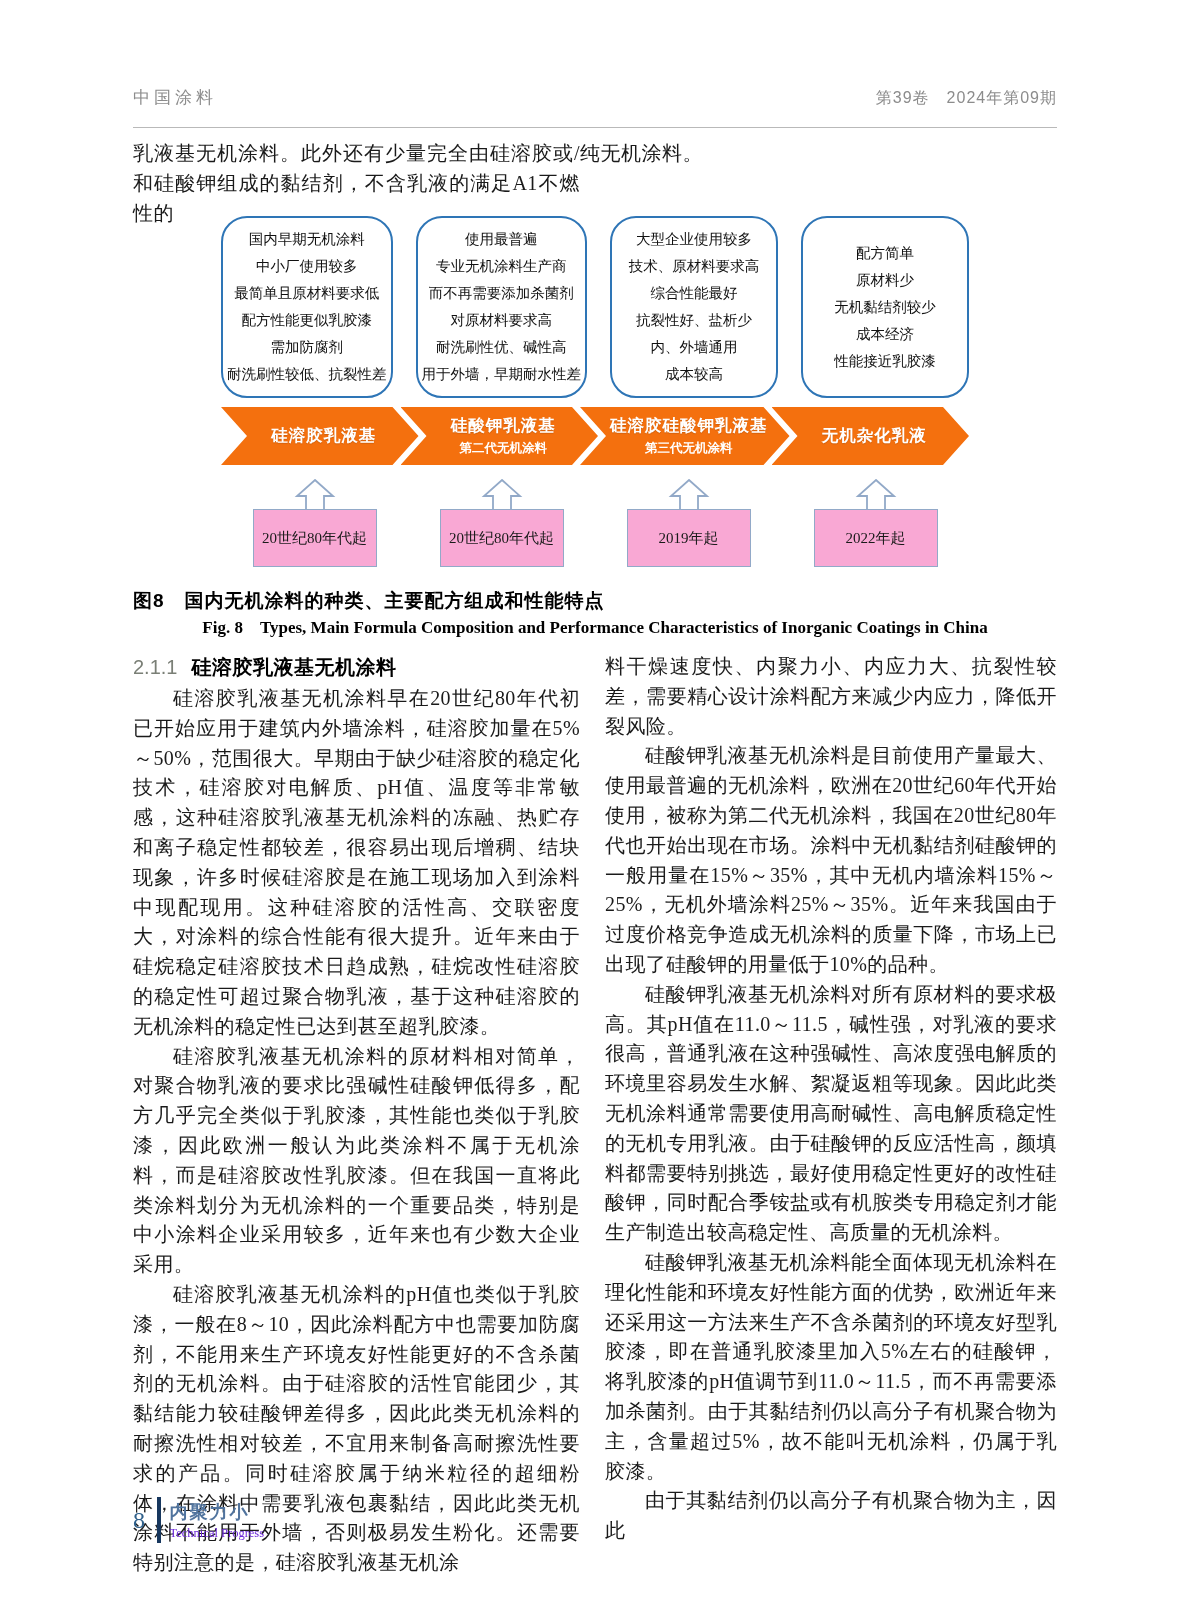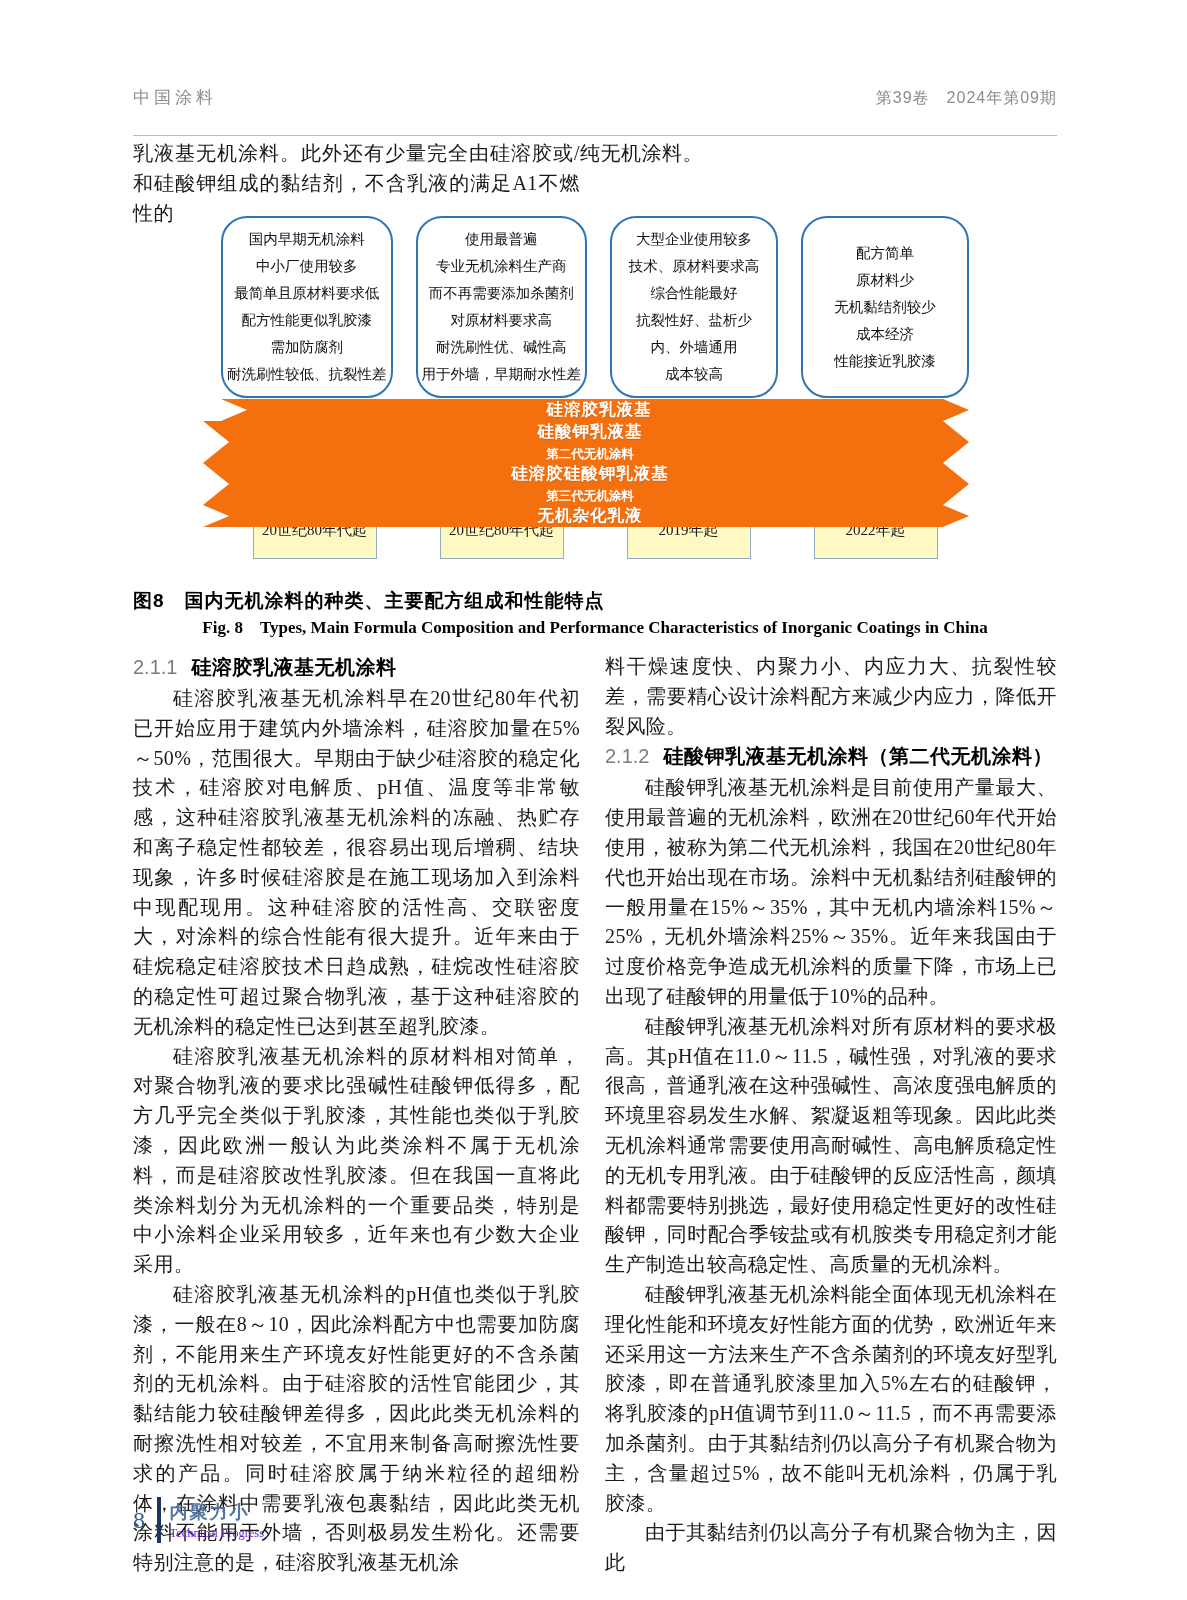--- a/index.html
+++ b/index.html
@@ -6,58 +6,58 @@
   html,body { background:#ffffff; }
   .page {
     position:relative; width:1187px; height:1600px; background:#ffffff;
     font-family:"Liberation Serif","DejaVu Serif",serif; color:#1a1a1a;
     overflow:hidden; margin:0 auto;
   }
   
   .running-head {
     position:absolute; top:86px; left:133px; width:924px;
     display:flex; justify-content:space-between; align-items:flex-end;
-    padding-bottom:26px; border-bottom:1.5px solid #b9b9b9;
+    padding-bottom:18px; border-bottom:1.5px solid #b9b9b9;
     color:#8c8c8c;
   }
   .journal-name { font-size:17px; letter-spacing:4px; font-family:"Liberation Sans","DejaVu Sans",sans-serif; }
   .issue-info { font-size:16px; letter-spacing:1px; font-family:"Liberation Sans","DejaVu Sans",sans-serif; }
   
   .intro-row { position:absolute; top:138px; left:133px; width:924px; display:flex; }
   .intro-left { width:447px; }
   .intro-right { width:452px; }
   .bodytext { font-size:20px; line-height:30px; text-align:justify; letter-spacing:0.5px; }
   
   .figure-wrap { position:absolute; top:216px; left:133px; width:924px; }
   .figure-inner { width:748px; margin:0 auto; }
   .stage-grid { display:grid; grid-template-columns:repeat(4,1fr); column-gap:23px; }
   .feature-box {
     border:2.5px solid #2e75b6; border-radius:26px; height:182px;
     display:flex; flex-direction:column; justify-content:center; align-items:center;
     background:#fff; padding:6px 4px;
   }
   .feature-line { font-size:14.5px; line-height:27px; color:#111; text-align:center; white-space:nowrap; font-weight:500; }
-  .arrow-row { display:flex; margin-top:1px; height:58px;flex-direction:column; }
+  .arrow-row { display:flex; margin-top:9px; height:58px; }
   .chevron {
     flex:1 1 0; background:#f4700e; color:#ffffff;
     clip-path:polygon(0 0, calc(100% - 26px) 0, 100% 50%, calc(100% - 26px) 100%, 0 100%, 26px 50%);
     display:flex; flex-direction:column; justify-content:center; align-items:center;
     padding-left:30px; padding-right:22px;
   }
   .chevron + .chevron { margin-left:-18px; }
   .arrow-label { font-size:16.5px; font-weight:bold; letter-spacing:1px; white-space:nowrap;
     font-family:"Liberation Sans","DejaVu Sans",sans-serif; text-shadow:0 1px 1px rgba(0,0,0,.15); }
   .arrow-sub { font-size:12.5px; font-weight:bold; margin-top:3px; white-space:nowrap;
     font-family:"Liberation Sans","DejaVu Sans",sans-serif; }
   .arrow-sub:empty { display:none; }
   .date-grid { display:grid; grid-template-columns:repeat(4,1fr); margin-top:14px; }
   .date-cell { display:flex; flex-direction:column; align-items:center; }
   .up-arrow-svg { display:block; }
   .date-box {
-    border:1.5px solid #92a9c8; background:#fef9c3; min-width:124px; height:58px; margin-top:-2px;
+    border:1.5px solid #92a9c8; background:#f9a8d4; min-width:124px; height:58px; margin-top:-2px;
     display:flex; align-items:center; justify-content:center; font-size:15px; padding:0 8px; white-space:nowrap;
   }
   
   .caption-zh { position:absolute; top:588px; left:133px; width:924px; text-align:left;
     font-size:19px; font-weight:bold; font-family:"Liberation Sans","DejaVu Sans",sans-serif; color:#000; letter-spacing:1px; }
   .caption-en { position:absolute; top:616px; left:103px; width:984px; text-align:center;
     font-size:17px; font-weight:bold; color:#000; }
   
   .body-left  { position:absolute; top:652px; left:133px;  width:447px; }
   .body-right { position:absolute; top:652px; left:605px; width:452px; }
@@ -183,23 +183,20 @@
     <div class="section-heading">
       <span class="section-number">2.1.1</span><span class="section-title">硅溶胶乳液基无机涂料</span>
     </div>
     <p class="para">硅溶胶乳液基无机涂料早在20世纪80年代初已开始应用于建筑内外墙涂料，硅溶胶加量在5%～50%，范围很大。早期由于缺少硅溶胶的稳定化技术，硅溶胶对电解质、pH值、温度等非常敏感，这种硅溶胶乳液基无机涂料的冻融、热贮存和离子稳定性都较差，很容易出现后增稠、结块现象，许多时候硅溶胶是在施工现场加入到涂料中现配现用。这种硅溶胶的活性高、交联密度大，对涂料的综合性能有很大提升。近年来由于硅烷稳定硅溶胶技术日趋成熟，硅烷改性硅溶胶的稳定性可超过聚合物乳液，基于这种硅溶胶的无机涂料的稳定性已达到甚至超乳胶漆。</p>
     <p class="para">硅溶胶乳液基无机涂料的原材料相对简单，对聚合物乳液的要求比强碱性硅酸钾低得多，配方几乎完全类似于乳胶漆，其性能也类似于乳胶漆，因此欧洲一般认为此类涂料不属于无机涂料，而是硅溶胶改性乳胶漆。但在我国一直将此类涂料划分为无机涂料的一个重要品类，特别是中小涂料企业采用较多，近年来也有少数大企业采用。</p>
     <p class="para">硅溶胶乳液基无机涂料的pH值也类似于乳胶漆，一般在8～10，因此涂料配方中也需要加防腐剂，不能用来生产环境友好性能更好的不含杀菌剂的无机涂料。由于硅溶胶的活性官能团少，其黏结能力较硅酸钾差得多，因此此类无机涂料的耐擦洗性相对较差，不宜用来制备高耐擦洗性要求的产品。同时硅溶胶属于纳米粒径的超细粉体，在涂料中需要乳液包裹黏结，因此此类无机涂料不能用于外墙，否则极易发生粉化。还需要特别注意的是，硅溶胶乳液基无机涂</p>
   </div>
 
   <div class="body-right">
     <p class="para para-cont">料干燥速度快、内聚力小、内应力大、抗裂性较差，需要精心设计涂料配方来减少内应力，降低开裂风险。</p>
-    <div class="section-heading">
-      <span class="section-number">2.1.2</span><span class="section-title">硅酸钾乳液基无机涂料（第二代无机涂料）</span>
-    </div>
     <p class="para">硅酸钾乳液基无机涂料是目前使用产量最大、使用最普遍的无机涂料，欧洲在20世纪60年代开始使用，被称为第二代无机涂料，我国在20世纪80年代也开始出现在市场。涂料中无机黏结剂硅酸钾的一般用量在15%～35%，其中无机内墙涂料15%～25%，无机外墙涂料25%～35%。近年来我国由于过度价格竞争造成无机涂料的质量下降，市场上已出现了硅酸钾的用量低于10%的品种。</p>
     <p class="para">硅酸钾乳液基无机涂料对所有原材料的要求极高。其pH值在11.0～11.5，碱性强，对乳液的要求很高，普通乳液在这种强碱性、高浓度强电解质的环境里容易发生水解、絮凝返粗等现象。因此此类无机涂料通常需要使用高耐碱性、高电解质稳定性的无机专用乳液。由于硅酸钾的反应活性高，颜填料都需要特别挑选，最好使用稳定性更好的改性硅酸钾，同时配合季铵盐或有机胺类专用稳定剂才能生产制造出较高稳定性、高质量的无机涂料。</p>
     <p class="para">硅酸钾乳液基无机涂料能全面体现无机涂料在理化性能和环境友好性能方面的优势，欧洲近年来还采用这一方法来生产不含杀菌剂的环境友好型乳胶漆，即在普通乳胶漆里加入5%左右的硅酸钾，将乳胶漆的pH值调节到11.0～11.5，而不再需要添加杀菌剂。由于其黏结剂仍以高分子有机聚合物为主，含量超过5%，故不能叫无机涂料，仍属于乳胶漆。</p>
     <p class="para">由于其黏结剂仍以高分子有机聚合物为主，因此</p>
   </div>
 
   <div class="footer">
     <span class="page-number">8</span>
     <span class="footer-bar"></span>
     <span class="footer-labels">

